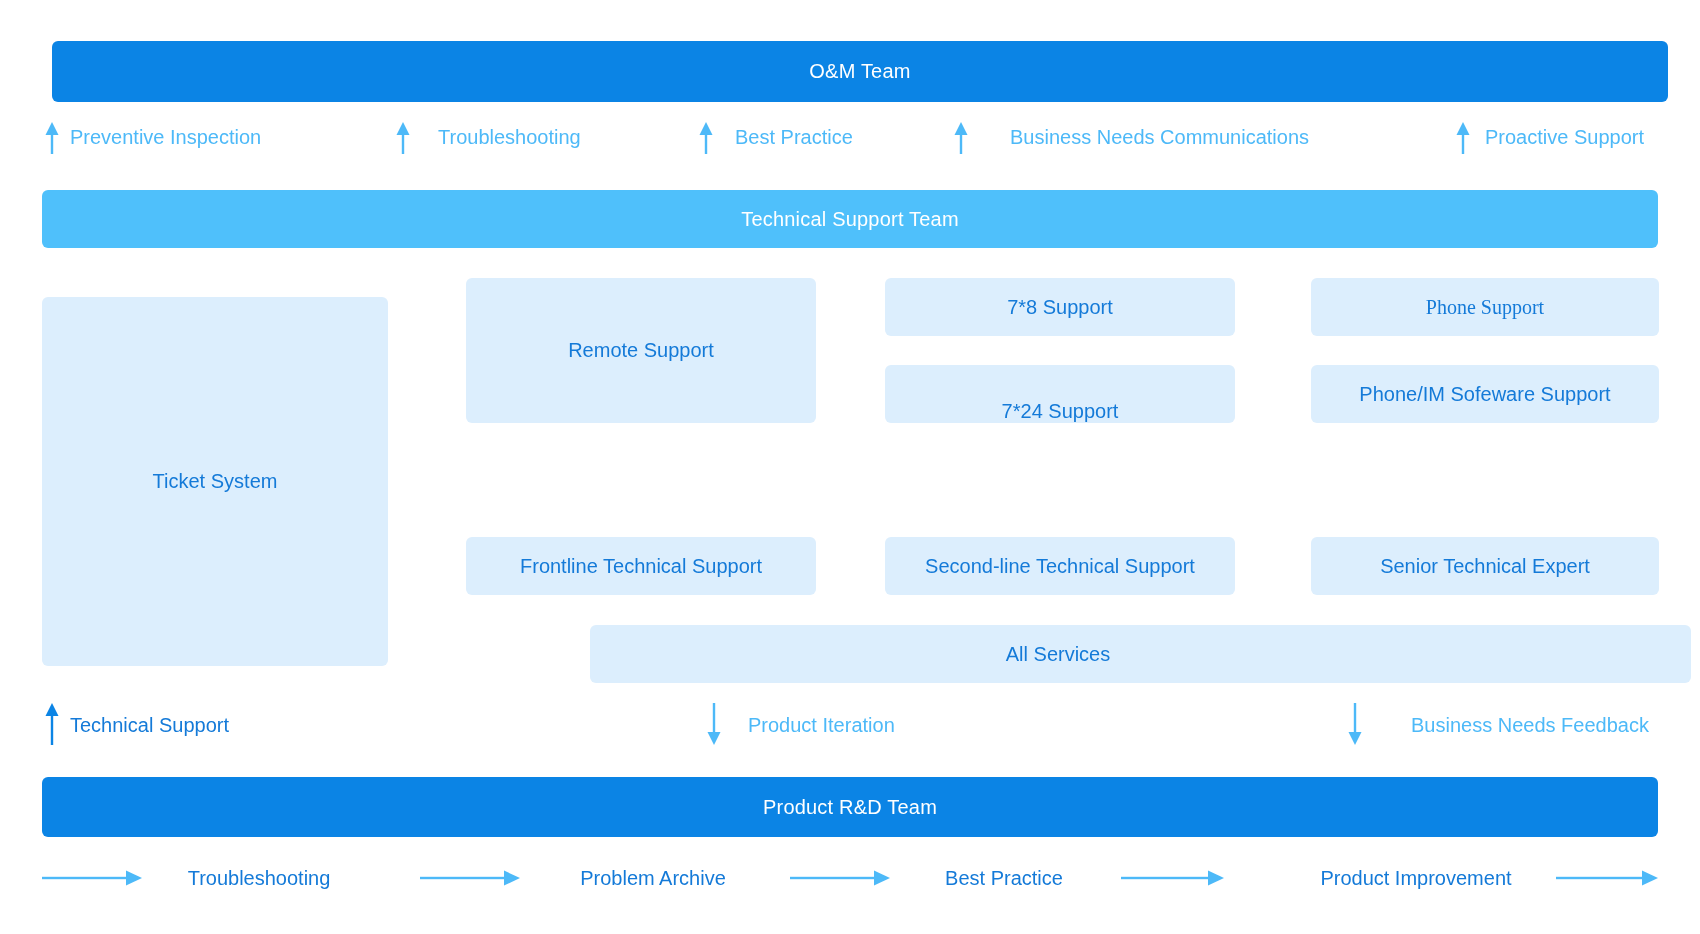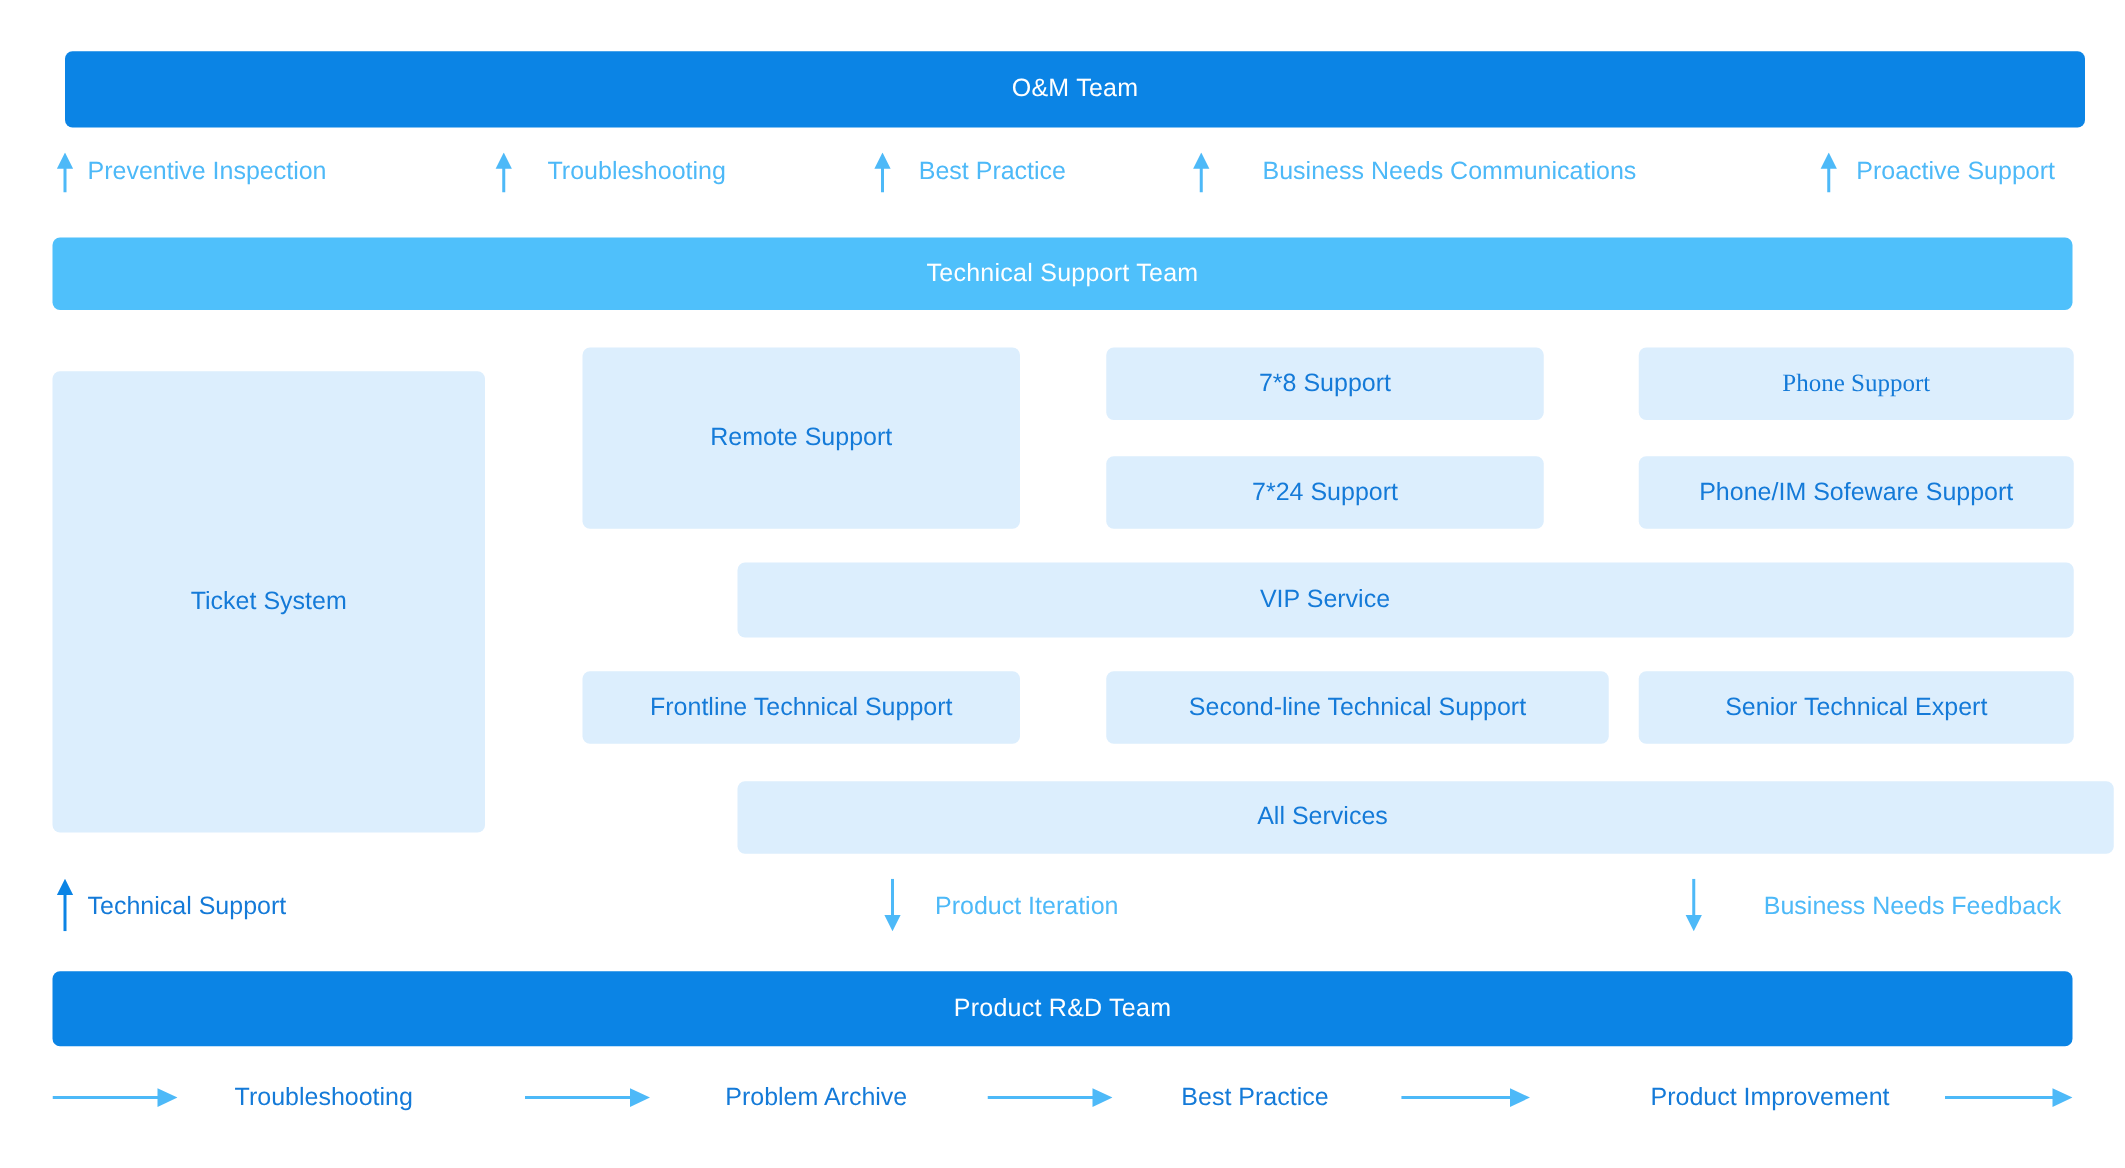--- a/index.html
+++ b/index.html
@@ -85,37 +85,34 @@
   </div>
 
   <div class="box" style="left:885px;top:278px;width:350px;height:58px;">
     <span>7*8 Support</span>
   </div>
 
   <div class="box" style="left:1311px;top:278px;width:348px;height:58px;font-family:Liberation Serif, serif;">
     <span>Phone Support</span>
   </div>
 
-  <div class="box" style="left:885px;top:365px;width:350px;height:58px;">
+  <div class="box" style="left:885px;top:365px;width:350px;height:58px;align-items:flex-end;">
     <span>7*24 Support</span>
   </div>
 
   <div class="box" style="left:1311px;top:365px;width:348px;height:58px;">
     <span>Phone/IM Sofeware Support</span>
   </div>
 
-  <div class="box wide" style="left:590px;top:450px;width:1069px;height:60px;">
-    <span class="offset-label" style="left:470px;">VIP Service</span>
-  </div>
 
   <div class="box" style="left:466px;top:537px;width:350px;height:58px;">
     <span>Frontline Technical Support</span>
   </div>
 
-  <div class="box" style="left:885px;top:537px;width:402px;height:58px;">
+  <div class="box" style="left:885px;top:537px;width:350px;height:58px;">
     <span>Second-line Technical Support</span>
   </div>
 
   <div class="box" style="left:1311px;top:537px;width:348px;height:58px;">
     <span>Senior Technical Expert</span>
   </div>
 
   <div class="box wide" style="left:590px;top:625px;width:1069px;height:58px;padding-left:32px;">
     <span class="offset-label" style="left:468px;">All Services</span>
   </div>

